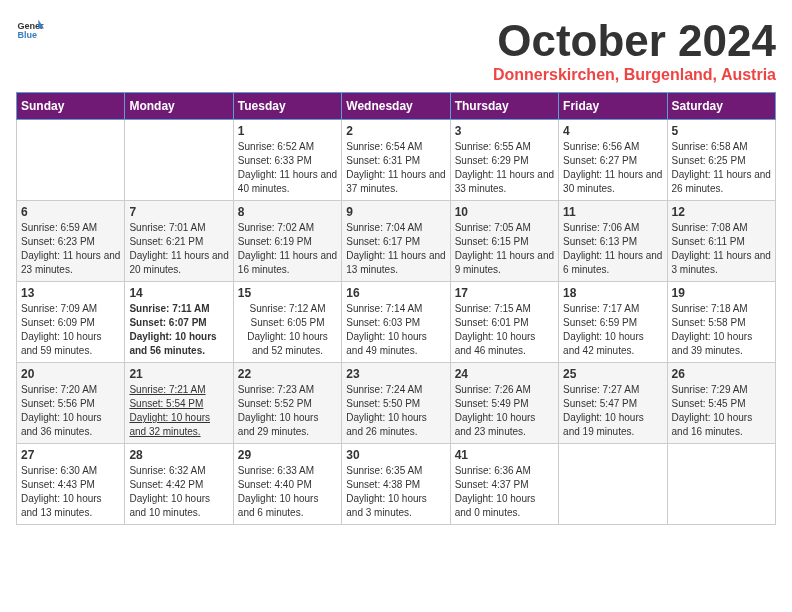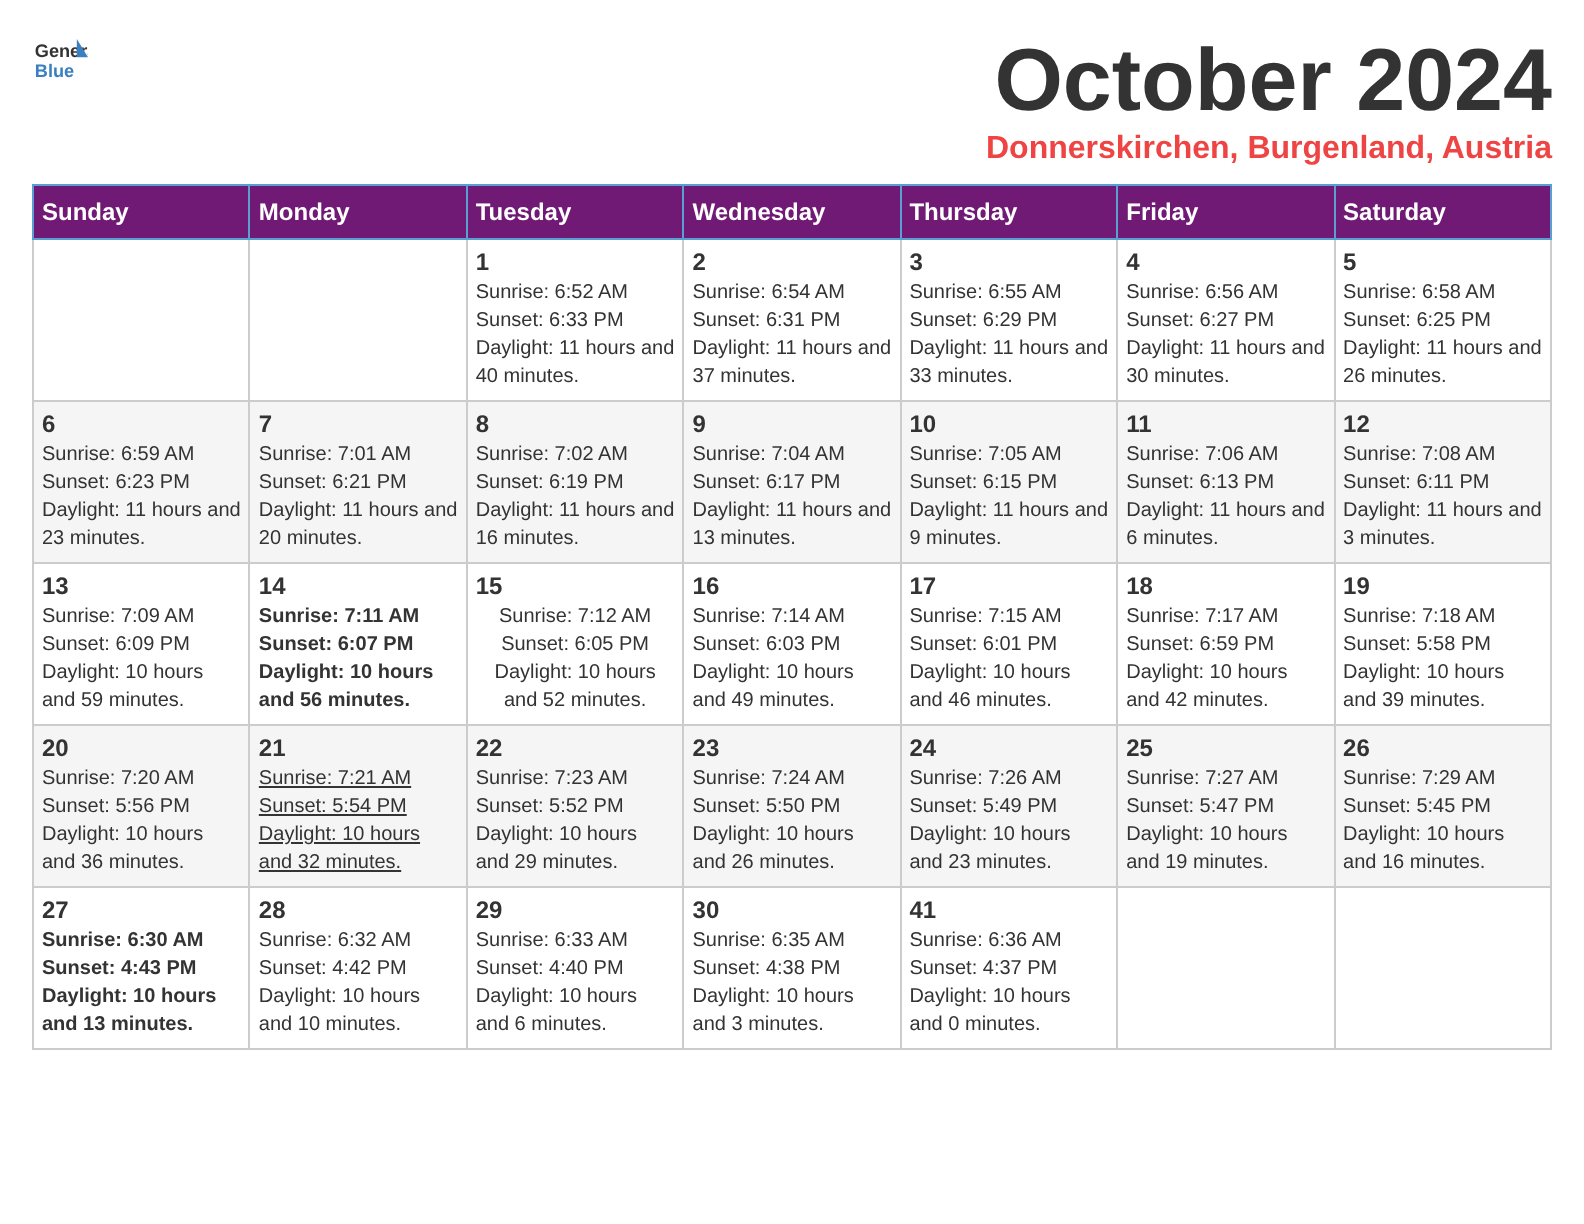--- a/index.html
+++ b/index.html
@@ -274,21 +274,21 @@
         <td>
           <span class="day-number">26</span>
           <div class="day-info" style="white-space: pre-line;">Sunrise: 7:29 AM
 Sunset: 5:45 PM
 Daylight: 10 hours and 16 minutes.</div>
         </td>
       </tr>
       <tr>
         <td>
           <span class="day-number">27</span>
-          <div class="day-info" style="white-space: pre-line; font-weight: bold;">Sunrise: 6:30 AM
+          <div class="day-info" style="white-space: pre-line;">Sunrise: 6:30 AM
 Sunset: 4:43 PM
 Daylight: 10 hours and 13 minutes.</div>
         </td>
         <td>
           <span class="day-number">28</span>
           <div class="day-info" style="white-space: pre-line;">Sunrise: 6:32 AM
 Sunset: 4:42 PM
 Daylight: 10 hours and 10 minutes.</div>
         </td>
         <td>

